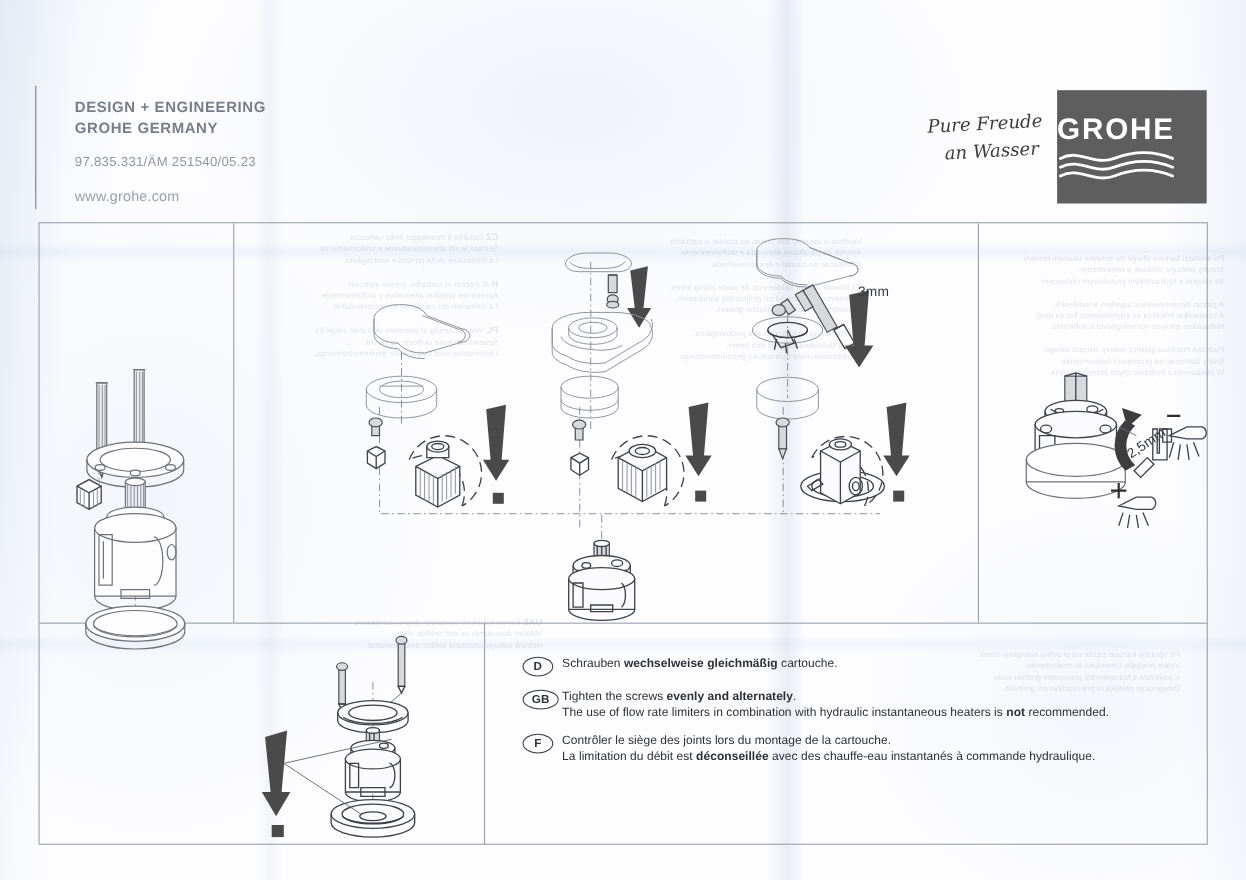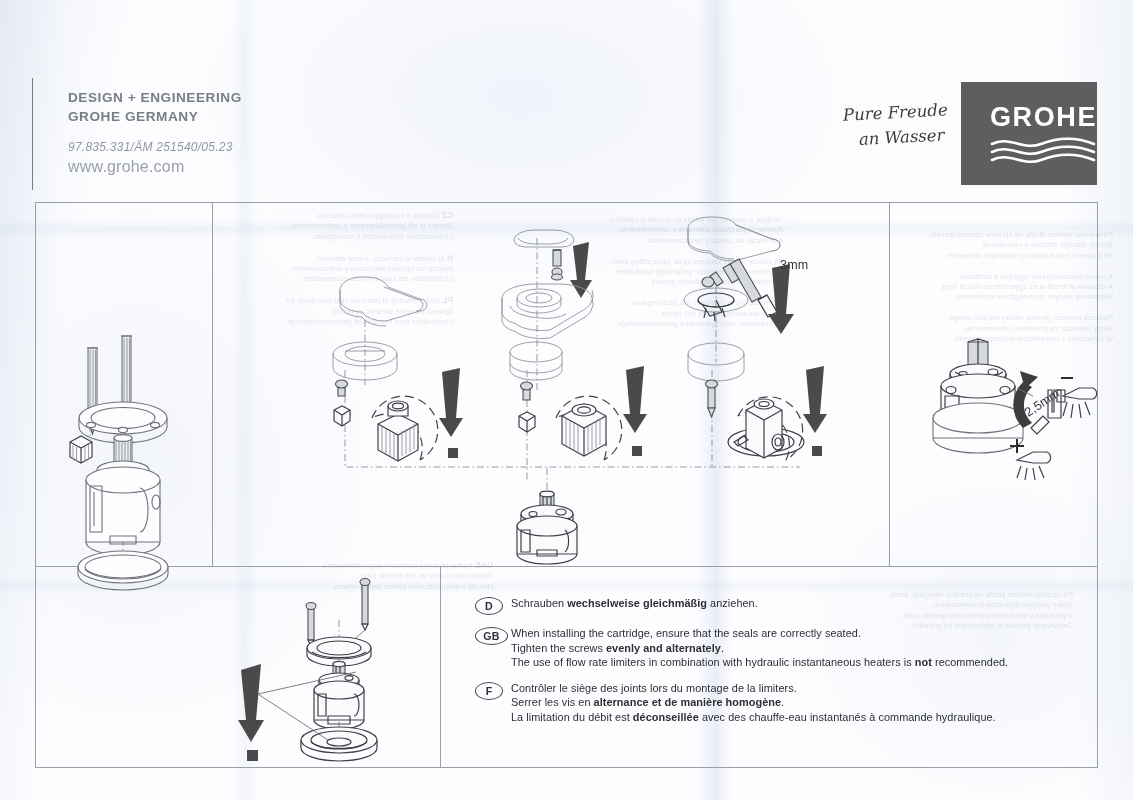--- a/index.html
+++ b/index.html
@@ -38,31 +38,31 @@
     overflow:hidden;
     font-family:"Liberation Sans", sans-serif;
   }
   #showthrough .col{position:absolute;}
   #showthrough .cc{font-weight:bold;font-size:8.4px;}
 
   
   #hdr-rule{position:absolute;left:32px;top:78px;width:1px;height:112px;background:#7b7b7b;}
   #brandblock{position:absolute;left:68px;top:88px;}
   #brandblock .big{font-size:13.6px;font-weight:bold;color:#777e88;letter-spacing:.55px;line-height:19px;}
-  #brandblock .code{font-size:12px;color:#8f97a2;letter-spacing:.25px;margin-top:14px;font-style:italic;}
-  #brandblock .url{font-size:16px;color:#97a0aa;letter-spacing:.2px;margin-top:4px;}
+  #brandblock .code{font-size:12px;color:#8f97a2;letter-spacing:.25px;margin-top:14px;}
+  #brandblock .url{font-size:13px;color:#97a0aa;letter-spacing:.2px;margin-top:17px;}
 
   #claim{position:absolute;left:833px;top:100px;width:126px;text-align:center;
          font-family:"DejaVu Serif", serif;font-style:italic;color:#3c3c3c;
          font-size:16.5px;line-height:25px;transform:rotate(-3deg);}
   #claim span{display:block;}
   #claim .l2{margin-left:10px;}
 
   #logo{position:absolute;left:961px;top:82px;width:136px;height:103px;background:#5e5e5e;
-        display:flex;flex-direction:column;align-items:flex-end;justify-content:center;}
+        display:flex;flex-direction:column;align-items:flex-start;justify-content:center;}
   #logo .word{color:#fff;font-weight:bold;font-size:27px;letter-spacing:1.6px;
                font-family:"Liberation Sans", sans-serif;margin-bottom:3px;}
   #logo svg{display:block;}
 
   
   #frame{position:absolute;left:35px;top:202px;width:1063px;height:566px;
          border:1px solid #9aa0a8;box-sizing:border-box;}
   .vdiv{position:absolute;top:0;width:1px;background:#9aa0a8;}
   .hdiv{position:absolute;left:0;height:1px;background:#9aa0a8;}
 
@@ -543,36 +543,34 @@
   <rect class="dark" x="11" y="178" width="11" height="11"></rect>
 </svg>
 </div>
 
 <div id="instr">
     <div class="irow">
       <div class="lang">
         <div class="oval">D</div>
       </div>
       <div class="itext">
-        <div><span>Schrauben </span><b>wechselweise gleichmäßig</b><span> anziehen.</span></div>
+        <div><span>Schrauben </span><b>wechselweise gleichmäßig</b><span> cartouche.</span></div>
       </div>
     </div>
     <div class="irow">
       <div class="lang">
         <div class="oval wide">GB</div>
       </div>
       <div class="itext">
-        <div><span>When installing the cartridge, ensure that the seals are correctly seated.</span></div>
         <div><span>Tighten the screws </span><b>evenly and alternately</b><span>.</span></div>
         <div><span>The use of flow rate limiters in combination with hydraulic instantaneous heaters is </span><b>not</b><span> recommended.</span></div>
       </div>
     </div>
     <div class="irow">
       <div class="lang">
         <div class="oval">F</div>
       </div>
       <div class="itext">
-        <div><span>Contrôler le siège des joints lors du montage de la limiters.</span></div>
-        <div><span>Serrer les vis en </span><b>alternance et de manière homogène</b><span>.</span></div>
+        <div><span>Contrôler le siège des joints lors du montage de la cartouche.</span></div>
         <div><span>La limitation du débit est </span><b>déconseillée</b><span> avec des chauffe-eau instantanés à commande hydraulique.</span></div>
       </div>
     </div>
   </div>
 
 </body></html>

